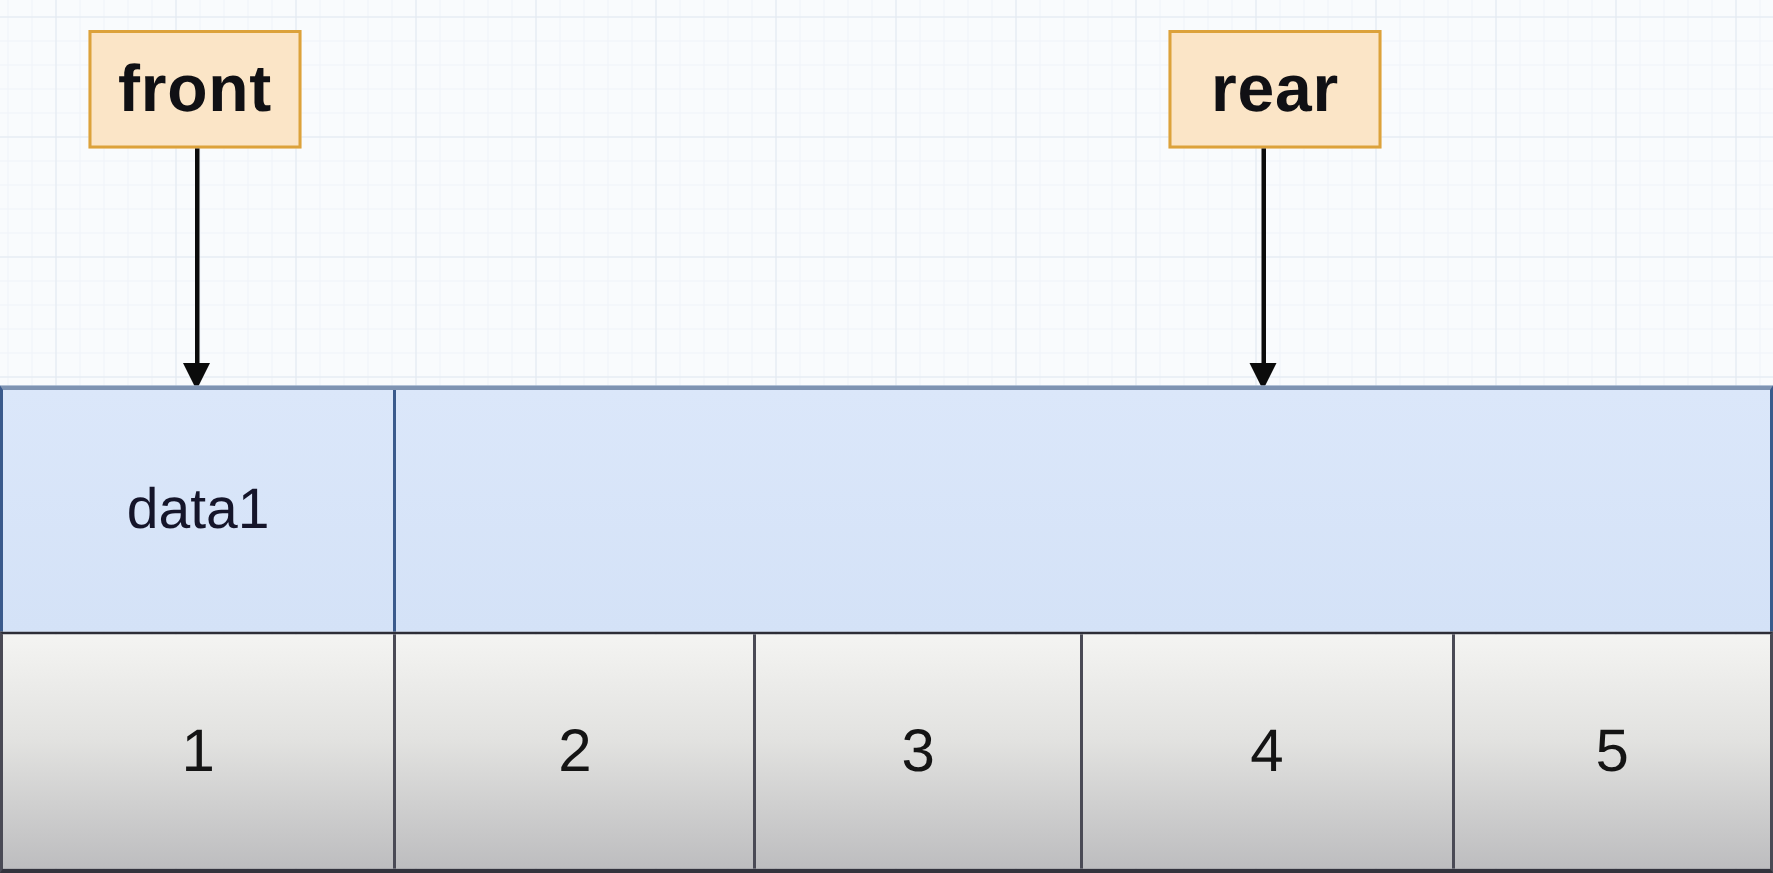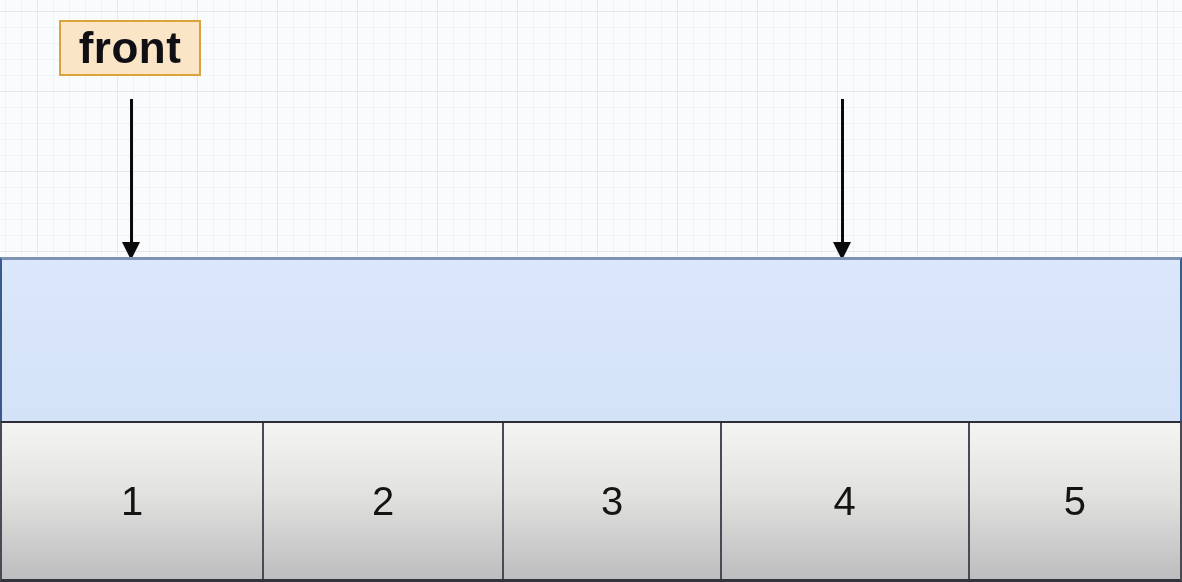--- a/index.html
+++ b/index.html
@@ -17,21 +17,21 @@
       linear-gradient(to right, #eff2f8 1px, transparent 1px),
       linear-gradient(to bottom, #eff2f8 1px, transparent 1px);
     background-size: 80px 80px, 80px 80px, 16px 16px, 16px 16px;
     background-position: 37px 11px, 37px 11px, 37px 11px, 37px 11px;
   }
 
   
   .pointer-box {
     position: absolute;
     width: 142px;
-    height: 56px;
+    height: 79px;
     box-sizing: border-box;
     background: #fbe5c7;
     border: 2px solid #dca23b;
     display: flex;
     align-items: center;
     justify-content: center;
     font-size: 44px;
     font-weight: bold;
     color: #101014;
     letter-spacing: 0.5px;
@@ -101,34 +101,36 @@
   .c3 { flex: 0 0 21.05%; }
   .c4 { flex: 1 1 auto; }
 </style>
 </head>
 <body>
 
 <div class="stage">
 
   <div class="pointer-box pointer-front">front</div>
 
+  <div class="pointer-box pointer-rear">rear</div>
 
   <div class="arrow arrow-front">
     <div class="stem"></div>
     <div class="head"></div>
   </div>
 
   <div class="arrow arrow-rear">
     <div class="stem"></div>
     <div class="head"></div>
   </div>
 
   <div class="queue">
 
     <div class="row row-data">
+      <div class="cell c0">data1</div>
       <div class="cell c4"></div>
     </div>
 
     <div class="row row-index">
       <div class="cell c0">1</div>
       <div class="cell c1">2</div>
       <div class="cell c2">3</div>
       <div class="cell c3">4</div>
       <div class="cell c4">5</div>
     </div>

